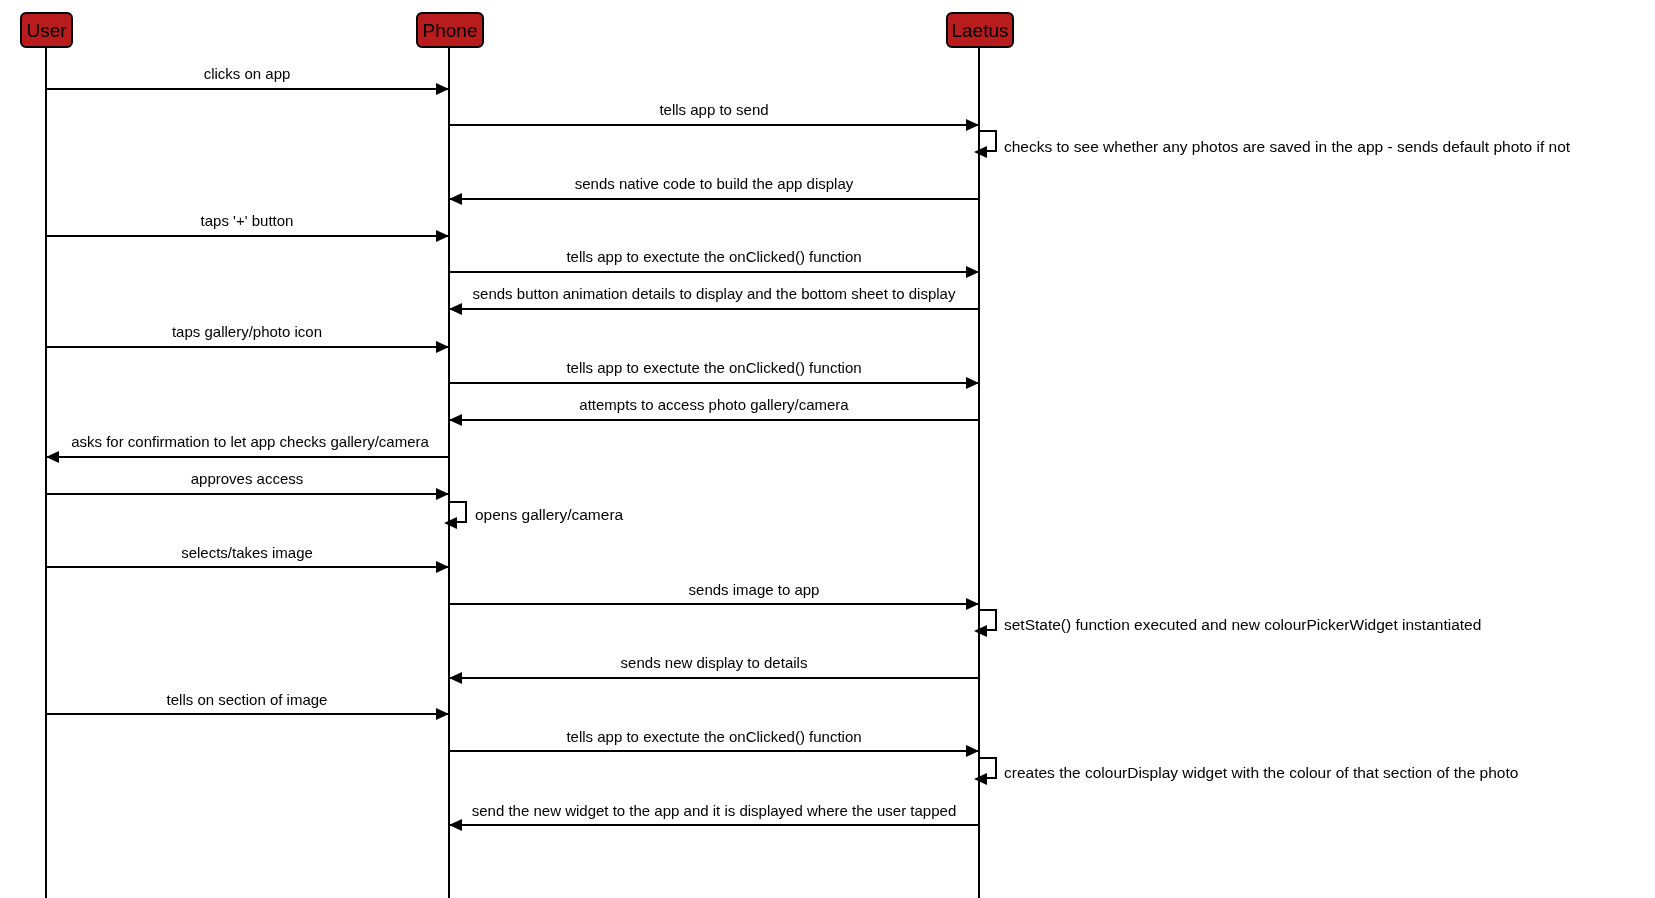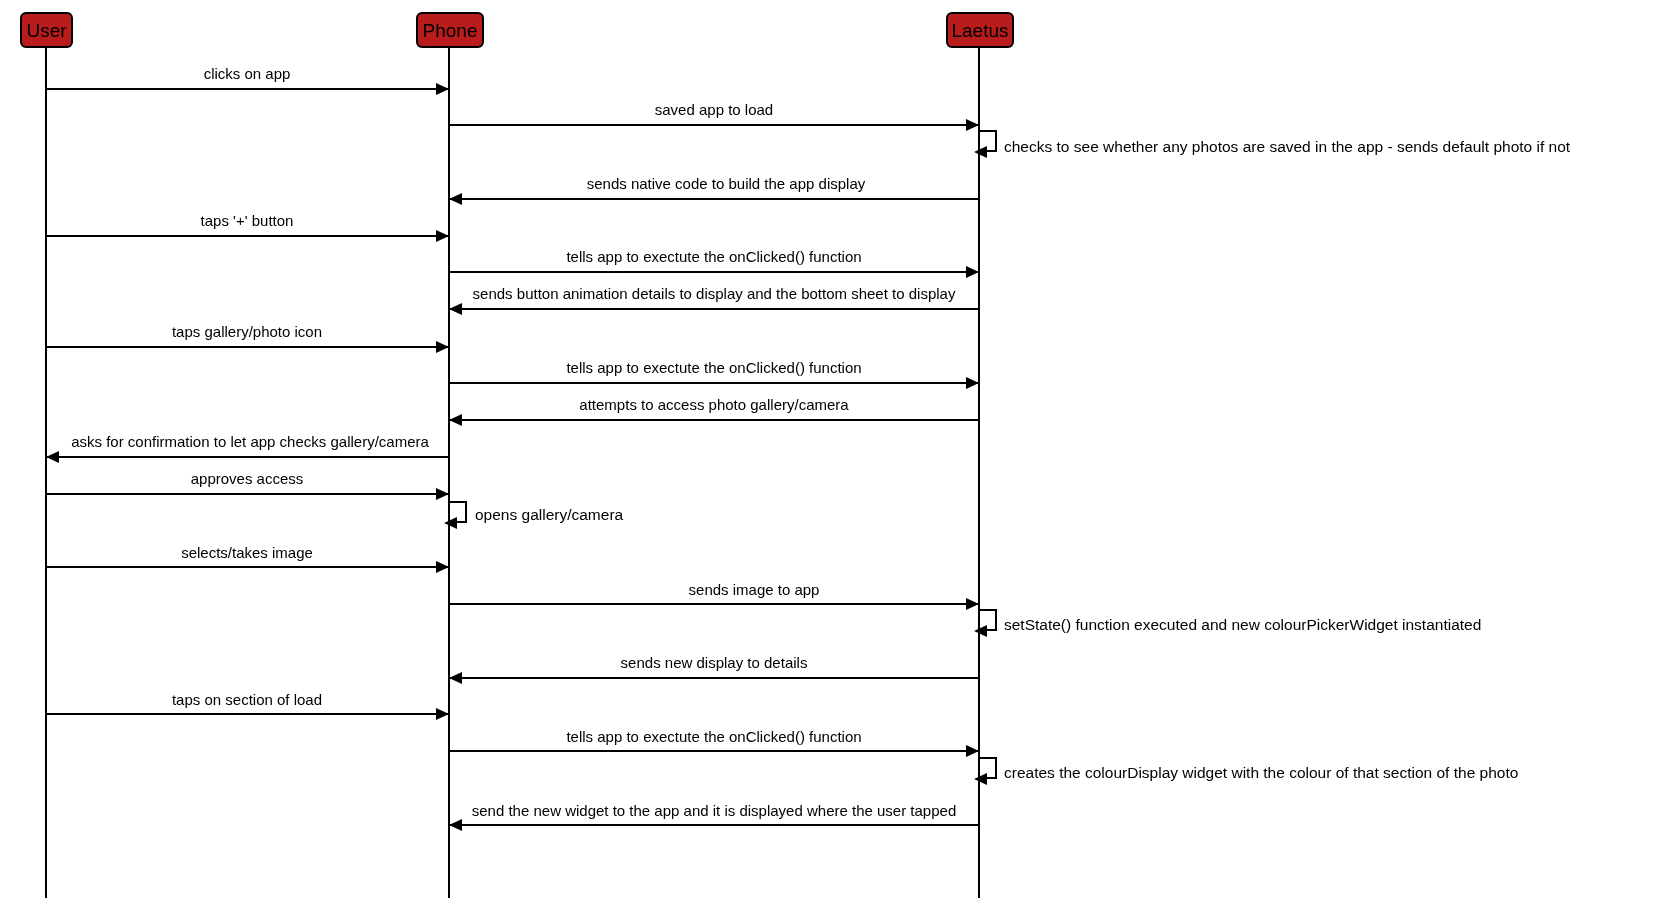--- a/index.html
+++ b/index.html
@@ -98,24 +98,24 @@
       <div class="lifeline" style="left: 44.75px; top: 48px; height: 850px;"></div>
       <div class="lifeline" style="left: 447.75px; top: 48px; height: 850px;"></div>
       <div class="lifeline" style="left: 977.75px; top: 48px; height: 850px;"></div>
     </div>
   <div id="messages-layer">
       <div class="msg" style="left: 46px; top: 87.75px; width: 403px;"></div>
       <div class="arrowhead right" style="top: 82.5px; left: 436px;"></div>
       <div class="msg-label centered" style="left: 247px; top: 66px;">clicks on app</div>
       <div class="msg" style="left: 449px; top: 123.75px; width: 530px;"></div>
       <div class="arrowhead right" style="top: 118.5px; left: 966px;"></div>
-      <div class="msg-label centered" style="left: 714px; top: 102px;">saved app to load</div>
+      <div class="msg-label centered" style="left: 714px; top: 102px;">tells app to send</div>
       <div class="msg" style="left: 449px; top: 197.75px; width: 530px;"></div>
       <div class="arrowhead left" style="top: 192.5px; left: 449px;"></div>
-      <div class="msg-label centered" style="left: 714px; top: 176px; margin-left: 12px;">sends native code to build the app display</div>
+      <div class="msg-label centered" style="left: 714px; top: 176px;">sends native code to build the app display</div>
       <div class="msg" style="left: 46px; top: 234.75px; width: 403px;"></div>
       <div class="arrowhead right" style="top: 229.5px; left: 436px;"></div>
       <div class="msg-label centered" style="left: 247px; top: 213px;">taps '+' button</div>
       <div class="msg" style="left: 449px; top: 270.75px; width: 530px;"></div>
       <div class="arrowhead right" style="top: 265.5px; left: 966px;"></div>
       <div class="msg-label centered" style="left: 714px; top: 249px;">tells app to exectute the onClicked() function</div>
       <div class="msg" style="left: 449px; top: 307.75px; width: 530px;"></div>
       <div class="arrowhead left" style="top: 302.5px; left: 449px;"></div>
       <div class="msg-label centered" style="left: 714px; top: 286px;">sends button animation details to display and the bottom sheet to display</div>
       <div class="msg" style="left: 46px; top: 345.75px; width: 403px;"></div>
@@ -137,21 +137,21 @@
       <div class="arrowhead right" style="top: 560.5px; left: 436px;"></div>
       <div class="msg-label centered" style="left: 247px; top: 545px;">selects/takes image</div>
       <div class="msg" style="left: 449px; top: 602.75px; width: 530px;"></div>
       <div class="arrowhead right" style="top: 597.5px; left: 966px;"></div>
       <div class="msg-label centered" style="left: 714px; top: 582px; margin-left: 40px;">sends image to app</div>
       <div class="msg" style="left: 449px; top: 676.75px; width: 530px;"></div>
       <div class="arrowhead left" style="top: 671.5px; left: 449px;"></div>
       <div class="msg-label centered" style="left: 714px; top: 655px;">sends new display to details</div>
       <div class="msg" style="left: 46px; top: 712.75px; width: 403px;"></div>
       <div class="arrowhead right" style="top: 707.5px; left: 436px;"></div>
-      <div class="msg-label centered" style="left: 247px; top: 692px;">taps on section of load</div>
+      <div class="msg-label centered" style="left: 247px; top: 692px;">tells on section of image</div>
       <div class="msg" style="left: 449px; top: 749.75px; width: 530px;"></div>
       <div class="arrowhead right" style="top: 744.5px; left: 966px;"></div>
       <div class="msg-label centered" style="left: 714px; top: 729px;">tells app to exectute the onClicked() function</div>
       <div class="msg" style="left: 449px; top: 823.75px; width: 530px;"></div>
       <div class="arrowhead left" style="top: 818.5px; left: 449px;"></div>
       <div class="msg-label centered" style="left: 714px; top: 803px;">send the new widget to the app and it is displayed where the user tapped</div>
     </div>
   <div id="selfcalls-layer">
       <div class="selfcall" style="left: 979px; top: 130px; width: 18px; height: 22px;"></div>
       <div class="arrowhead left" style="left: 974px; top: 145.5px;"></div>

